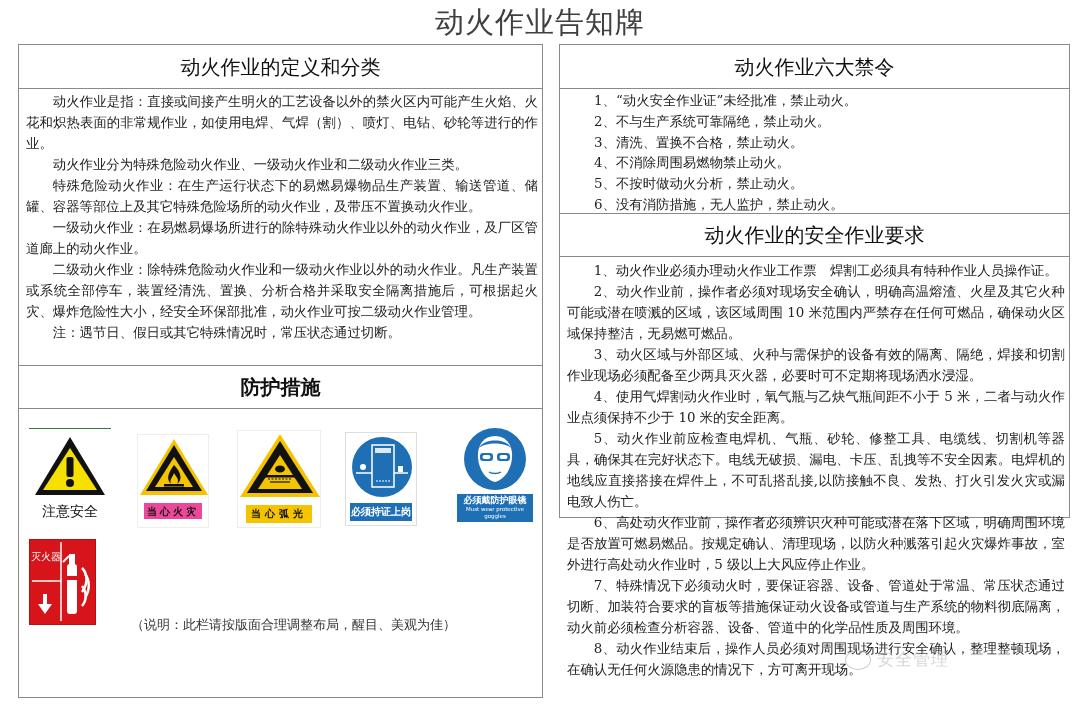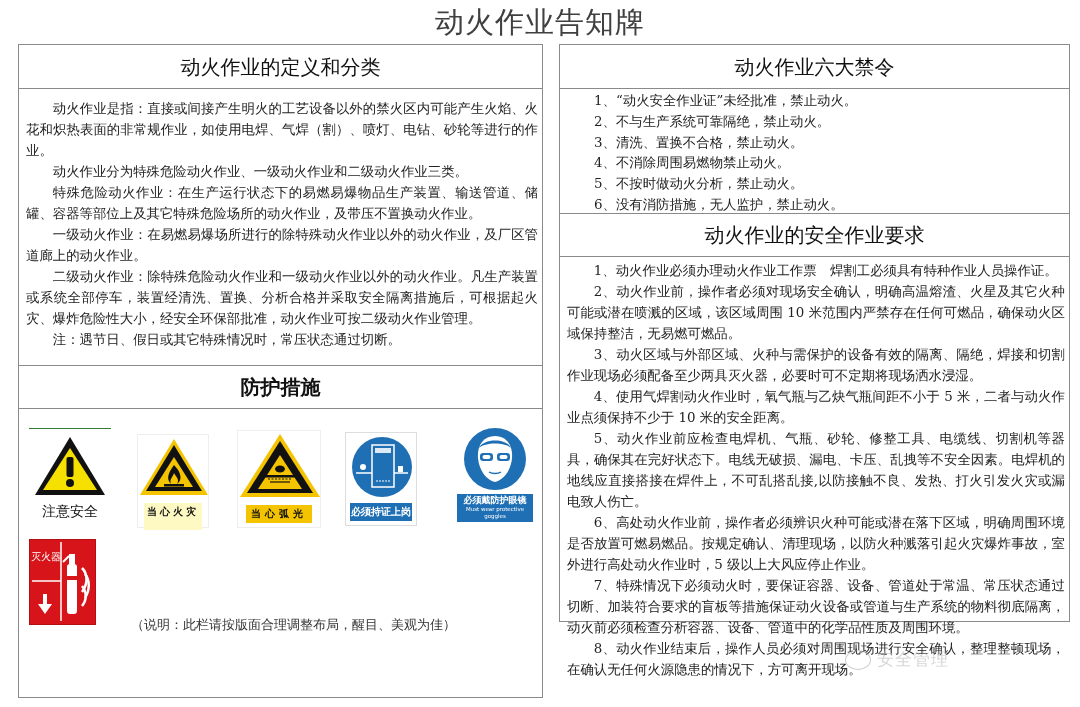--- a/index.html
+++ b/index.html
@@ -9,21 +9,21 @@
   .page-title {
     position: absolute; left: 0; top: 0; width: 1080px; height: 44px;
     text-align: center; font-family: "DejaVu Sans", "Liberation Sans", sans-serif;
     font-size: 29px; line-height: 44px; color: #404040; letter-spacing: 1px;
   }
 
   .panel {
     position: absolute; top: 44px; border: 1.5px solid #8a8a8a; background: #fff;
   }
   .panel.left { left: 18px; width: 525px; height: 654px; }
-  .panel.right { left: 559px; width: 511px; height: 578px; }
+  .panel.right { left: 559px; width: 511px; height: 474px; }
 
   .sec-header {
     position: absolute; left: 0; right: 0; text-align: center;
     font-family: "DejaVu Sans", "Liberation Sans", sans-serif;
     font-size: 20px; color: #111;
     border-bottom: 1.5px solid #8a8a8a;
   }
   .sec-header.bordered-top { border-top: 1.5px solid #8a8a8a; }
 
   .sec-body { position: absolute; left: 0; right: 0; }
@@ -61,21 +61,21 @@
   }
 </style>
 </head>
 <body>
 
 <div class="page-title">动火作业告知牌</div>
 
 <div class="panel left">
   <div class="sec-header" style="top:0;height:44px;line-height:44px;">动火作业的定义和分类</div>
 
-  <div class="sec-body" style="top:45px;height:276px;padding-top:8px;">
+  <div class="sec-body" style="top:45px;height:276px;padding-top:1px;">
     <p class="para">动火作业是指：直接或间接产生明火的工艺设备以外的禁火区内可能产生火焰、火花和炽热表面的非常规作业，如使用电焊、气焊（割）、喷灯、电钻、砂轮等进行的作业。</p>
     <p class="para">动火作业分为特殊危险动火作业、一级动火作业和二级动火作业三类。</p>
     <p class="para">特殊危险动火作业：在生产运行状态下的易燃易爆物品生产装置、输送管道、储罐、容器等部位上及其它特殊危险场所的动火作业，及带压不置换动火作业。</p>
     <p class="para">一级动火作业：在易燃易爆场所进行的除特殊动火作业以外的动火作业，及厂区管道廊上的动火作业。</p>
     <p class="para">二级动火作业：除特殊危险动火作业和一级动火作业以外的动火作业。凡生产装置或系统全部停车，装置经清洗、置换、分析合格并采取安全隔离措施后，可根据起火灾、爆炸危险性大小，经安全环保部批准，动火作业可按二级动火作业管理。</p>
     <p class="para">注：遇节日、假日或其它特殊情况时，常压状态通过切断。</p>
   </div>
 
   <div class="sec-header bordered-top" style="top:320px;height:44px;line-height:42px;font-weight:bold;">防护措施</div>
 
@@ -92,21 +92,21 @@
     </div>
 
     <div class="sign" style="left:118px;top:25px;width:72px;height:94px;border:1px solid #eee;">
       <svg width="72" height="66" viewBox="0 0 72 66">
         <polygon points="36,4 70,60 2,60" fill="#f5c400"></polygon>
         <polygon points="36,10 64,56 8,56" fill="#111"></polygon>
         <polygon points="36,22 55,52 17,52" fill="#f5c400"></polygon>
         <path d="M36 30 C30 38, 28 44, 33 49 C31 44, 35 42, 36 38 C38 42, 42 44, 39 49 C45 45, 43 37, 36 30 Z" fill="#111"></path>
         <rect x="26" y="49" width="20" height="2.5" fill="#111"></rect>
       </svg>
-      <div class="sign-cap" style="top:68px;left:6px;right:6px;height:27px;line-height:17px;background:#fef9c3;font-size:10px;color:#111;letter-spacing:3px;">当心火灾</div>
+      <div class="sign-cap" style="top:68px;left:6px;right:6px;height:16px;line-height:17px;background:#ec4899;font-size:10px;color:#111;letter-spacing:3px;">当心火灾</div>
     </div>
 
     <div class="sign" style="left:218px;top:21px;width:84px;height:98px;border:1px solid #eee;">
       <svg width="84" height="70" viewBox="0 0 84 70">
         <polygon points="42,3 82,66 2,66" fill="#f5c400"></polygon>
         <polygon points="42,10 75,62 9,62" fill="#111"></polygon>
         <polygon points="42,24 64,58 20,58" fill="#f5c400"></polygon>
         <ellipse cx="42" cy="38" rx="5" ry="3.5" fill="#111"></ellipse>
         <rect x="27" y="44" width="30" height="2.5" fill="#111"></rect>
         <line x1="30" y1="48" x2="54" y2="48" stroke="#111" stroke-width="1.2" stroke-dasharray="2,1.5"></line>

